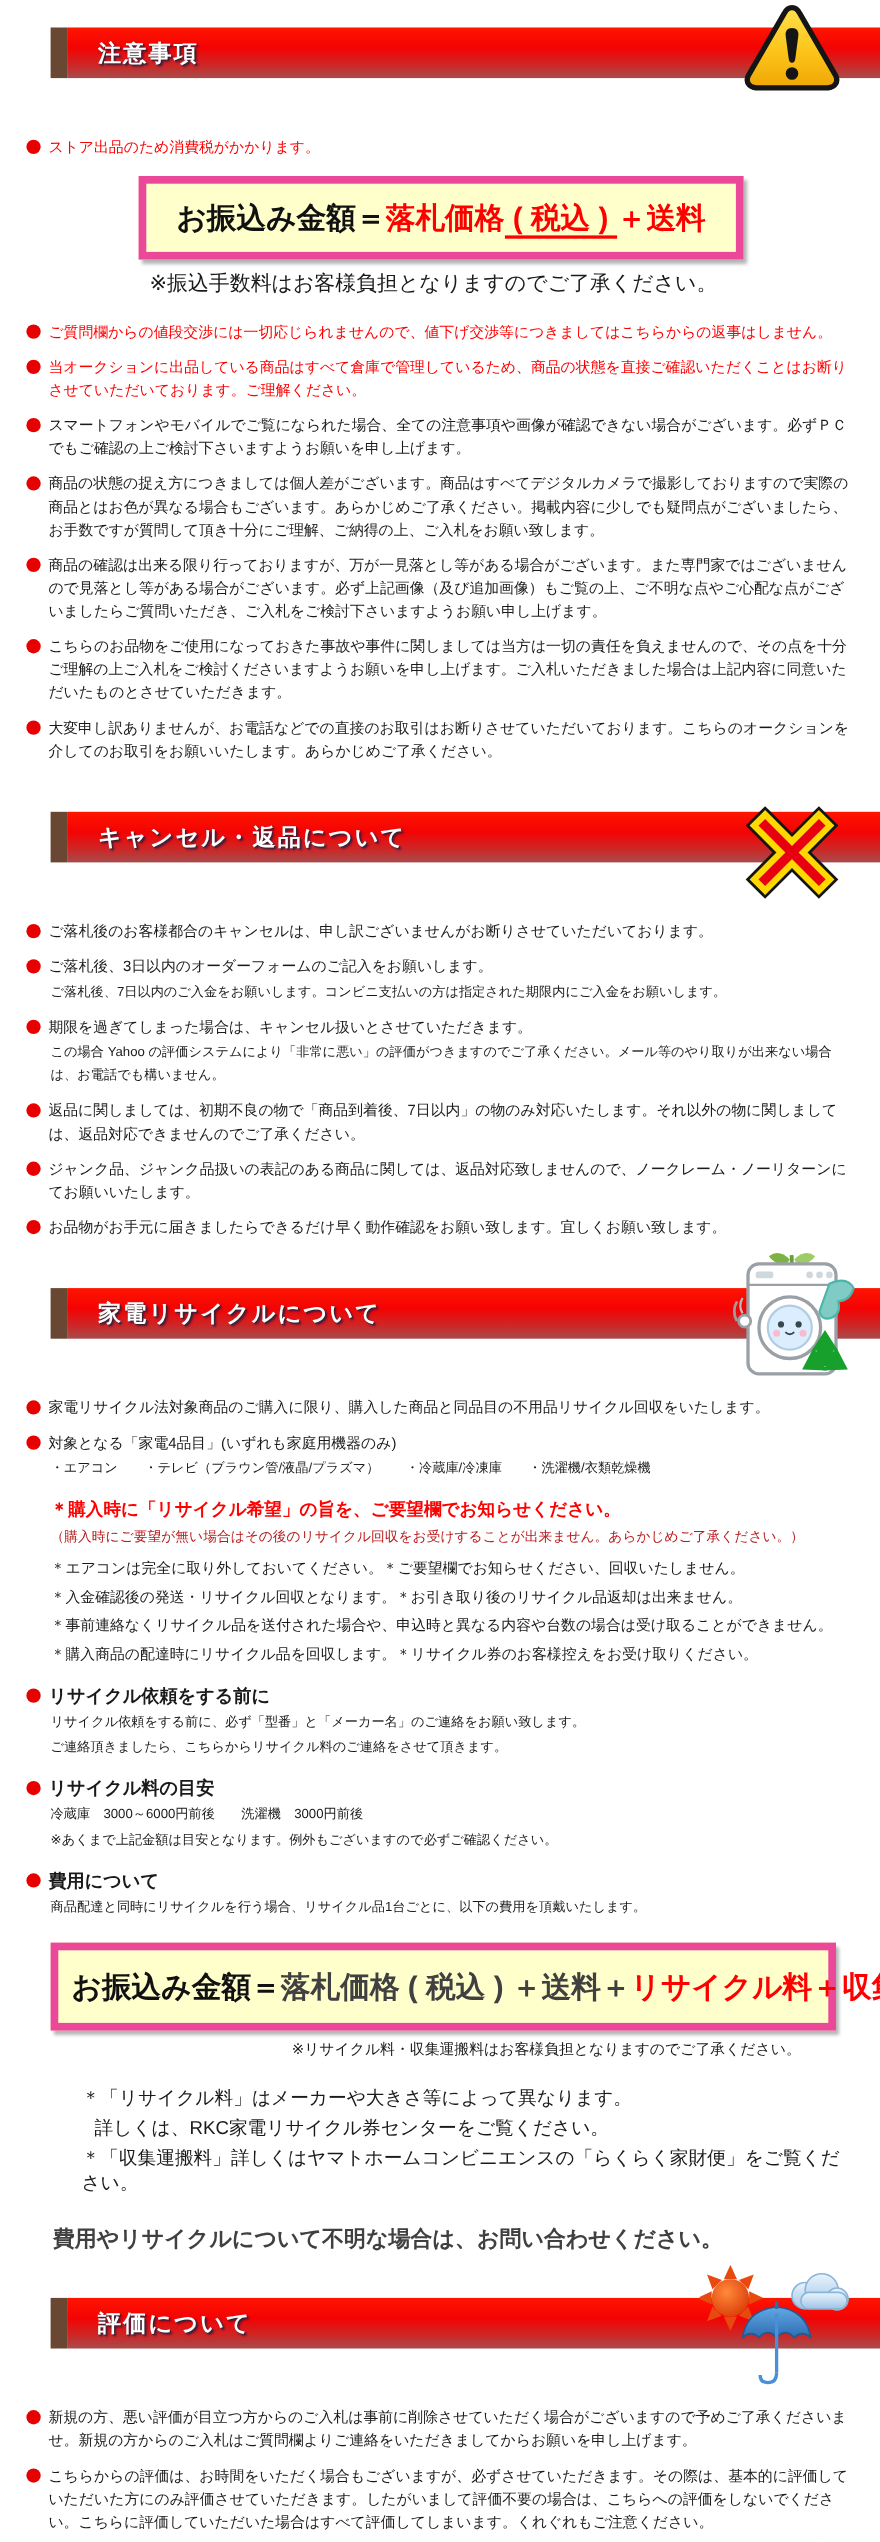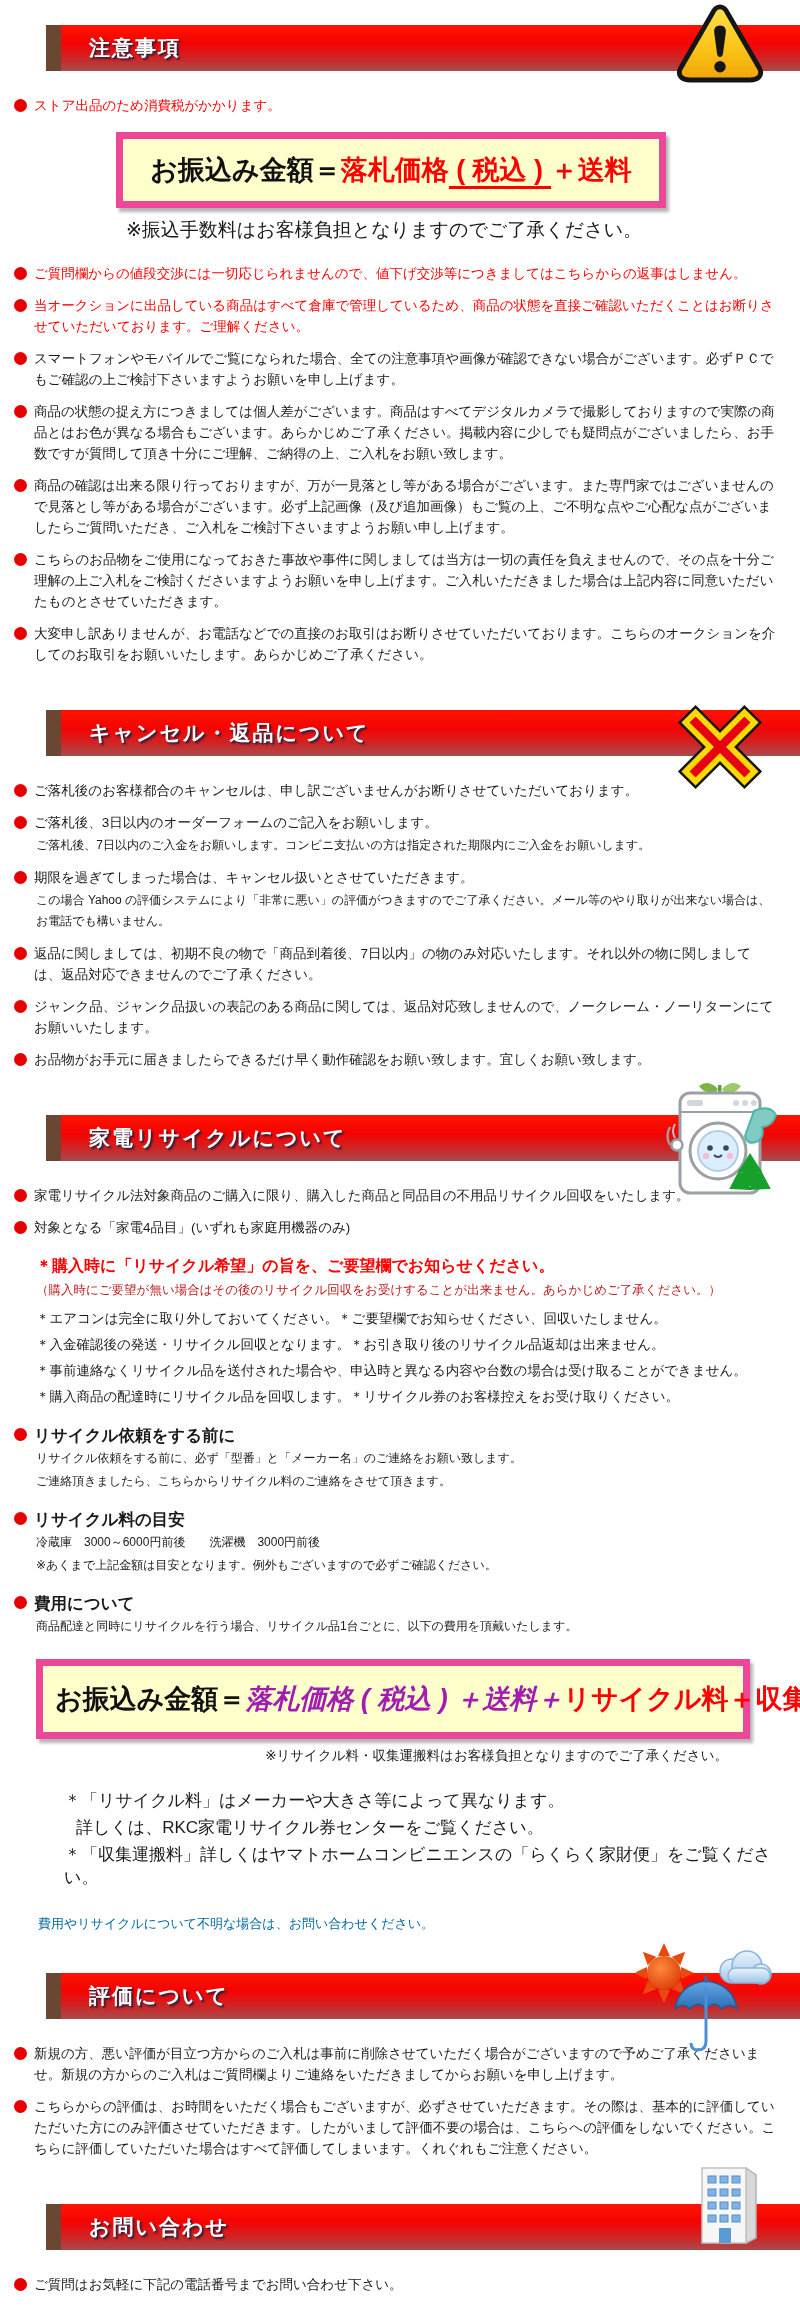--- a/index.html
+++ b/index.html
@@ -7,48 +7,48 @@
   .page{width:800px;padding-top:25px;box-sizing:border-box;}
 
   
   .banner{position:relative;height:46px;display:flex;padding-left:46px;}
   .banner .tab{width:15px;background:#6a4733;}
   .banner .bg{flex:1;background:linear-gradient(180deg,#ff1400 0%,#f40303 40%,#d02424 72%,#a84b4b 100%);display:flex;align-items:center;}
   .banner-title{margin:0 0 0 28px;color:#fff;font-size:21px;font-weight:bold;letter-spacing:2px;text-shadow:1px 1px 0 #3a2430,2px 2px 2px rgba(20,20,70,.75);}
   .corner-icon{position:absolute;z-index:5;line-height:0;}
 
   
-  .content{padding:24px 22px 34px 12px;}
+  .content{padding:24px 22px 34px 22px;margin-top:28px;}
   .b{display:flex;margin:0 0 11px 0;}
   .b .dot{flex:none;width:13px;height:13px;border-radius:50%;background:#e60000;margin:4px 7px 0 2px;}
   .t{font-size:13.5px;line-height:21px;}
   .red-t{color:#ff0000;}
   .sub{margin:0 0 11px 24px;font-size:12px;line-height:21px;}
   .tight{margin-bottom:2px;}
 
   
   .paybox{background:#ffffcc;border:7px solid #ec4899;box-shadow:3px 4px 3px #b5b5b5;font-weight:bold;font-size:27px;letter-spacing:0px;white-space:nowrap;}
   .paybox .blk{color:#111;}
   .paybox .rd{color:#ff0000;}
-  .paybox .drd{color:#a21caf;font-style:italic;}
+  .paybox .drd{color:#404040;}
   .paybox .ul{border-bottom:3px solid #ff0000;padding-bottom:1px;}
   .box1{width:512px;margin:16px 0 9px 104px;padding:13px 12px;text-align:center;}
   .box1-note{width:536px;margin:0 0 20px 104px;text-align:center;font-size:19px;}
   .box2{width:676px;margin:22px 0 8px 24px;padding:15px 12px;}
   .box2-note{text-align:right;margin:8px 50px 24px 0;font-size:13.5px;}
 
   
   .star-red{color:#ff0000;font-weight:bold;font-size:16px;margin:16px 0 2px 24px;line-height:24px;}
   .star-red-sub{color:#b91c1c;font-size:12.5px;margin:0 0 8px 24px;line-height:20px;}
   .starline{margin:0 0 4px 24px;font-size:13.5px;line-height:22px;}
   .subhead{font-size:16.5px;font-weight:bold;line-height:22px;}
   .gap-top{margin-top:16px;}
   .after-note{margin:0 0 4px 52px;font-size:17px;line-height:23px;}
   .after-note.indent{margin-left:64px;}
-  .ask-red{color:#0369a1;font-weight:normal;font-size:13px;margin:26px 0 6px 26px;}
+  .ask-red{color:#404040;font-weight:bold;font-size:20px;margin:26px 0 6px 26px;}
 
   
   .company{font-size:20px;font-weight:bold;margin:14px 0 4px 24px;}
 </style>
 </head>
 <body>
 
 <div class="page">
 
   <section>
@@ -194,20 +194,21 @@
     </div>
     <div class="content">
       <div class="b">
         <span class="dot"></span>
         <span class="t">家電リサイクル法対象商品のご購入に限り、購入した商品と同品目の不用品リサイクル回収をいたします。</span>
       </div>
       <div class="b tight">
         <span class="dot"></span>
         <span class="t">対象となる「家電4品目」(いずれも家庭用機器のみ)</span>
       </div>
+      <div class="sub">・エアコン　　・テレビ（ブラウン管/液晶/プラズマ）　　・冷蔵庫/冷凍庫　　・洗濯機/衣類乾燥機</div>
 
       <div class="star-red">＊購入時に「リサイクル希望」の旨を、ご要望欄でお知らせください。</div>
       <div class="star-red-sub">（購入時にご要望が無い場合はその後のリサイクル回収をお受けすることが出来ません。あらかじめご了承ください。）</div>
       <div class="starline">＊エアコンは完全に取り外しておいてください。＊ご要望欄でお知らせください、回収いたしません。</div>
       <div class="starline">＊入金確認後の発送・リサイクル回収となります。＊お引き取り後のリサイクル品返却は出来ません。</div>
       <div class="starline">＊事前連絡なくリサイクル品を送付された場合や、申込時と異なる内容や台数の場合は受け取ることができません。</div>
       <div class="starline">＊購入商品の配達時にリサイクル品を回収します。＊リサイクル券のお客様控えをお受け取りください。</div>
 
       <div class="b tight gap-top">
         <span class="dot"></span>

